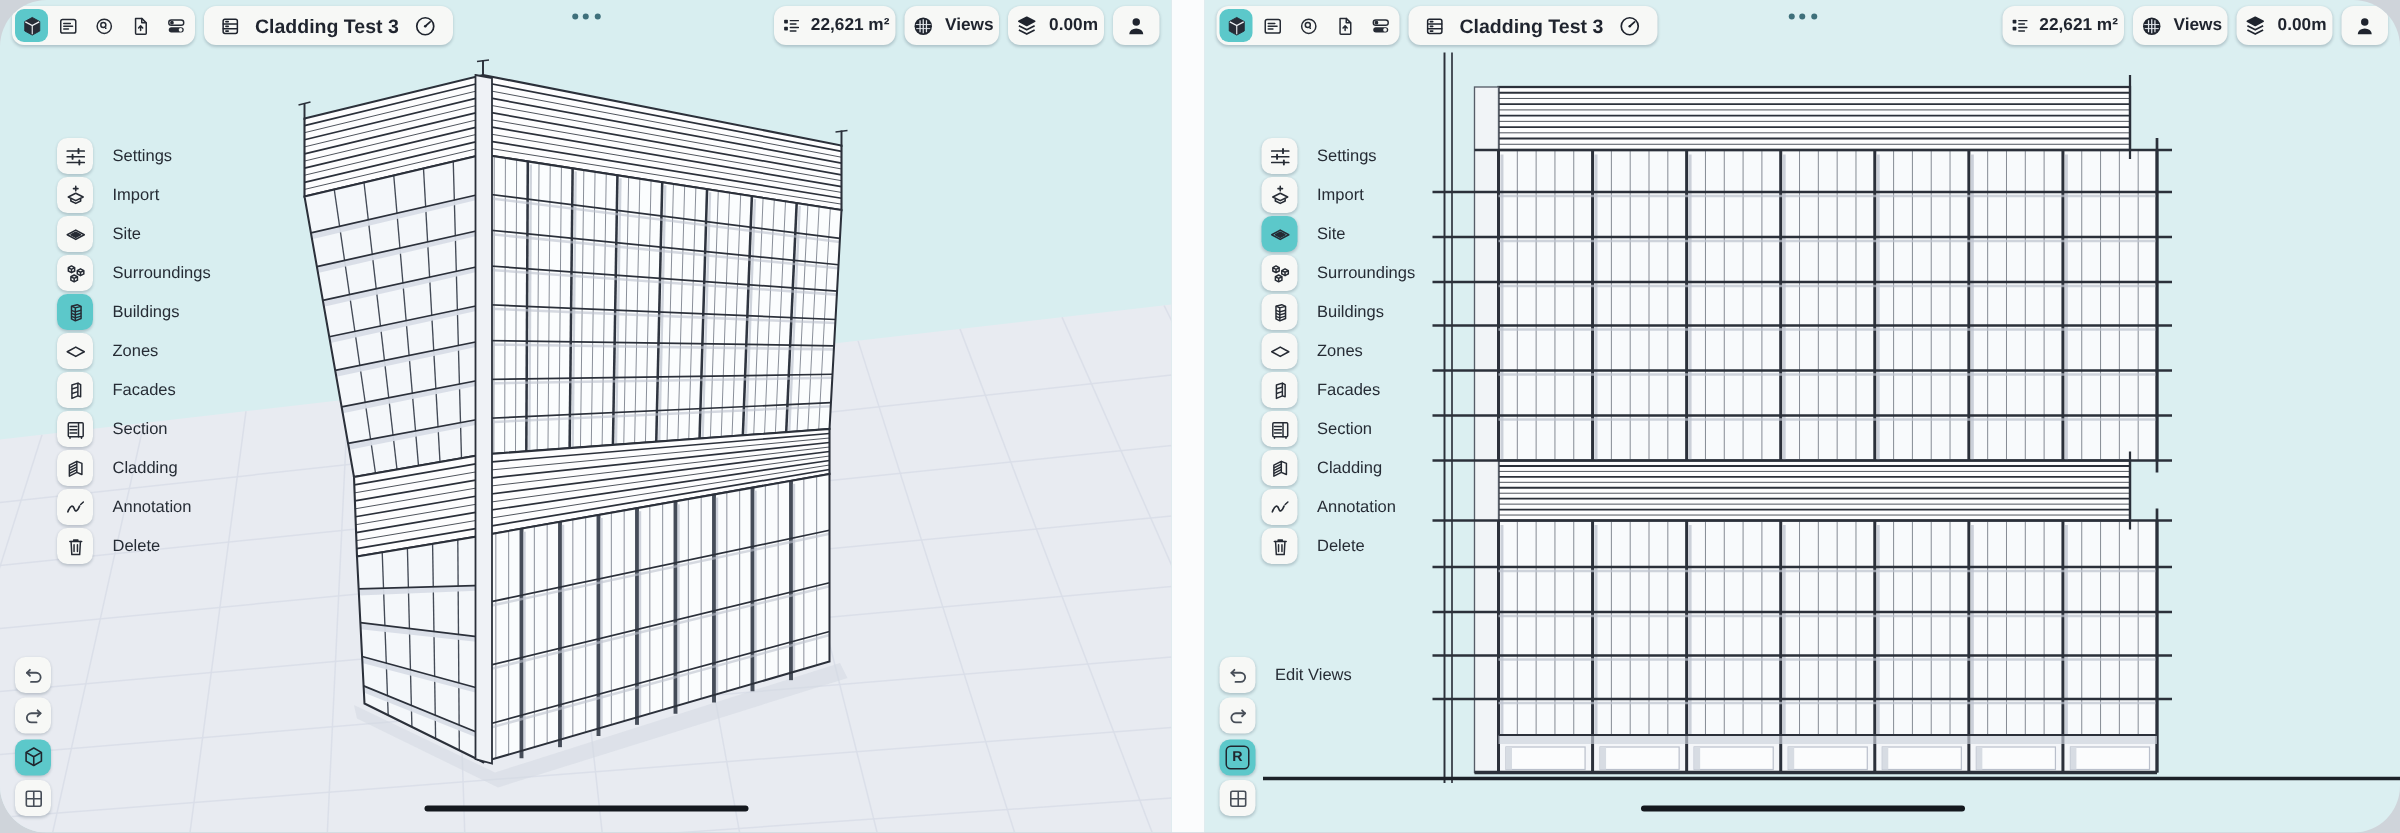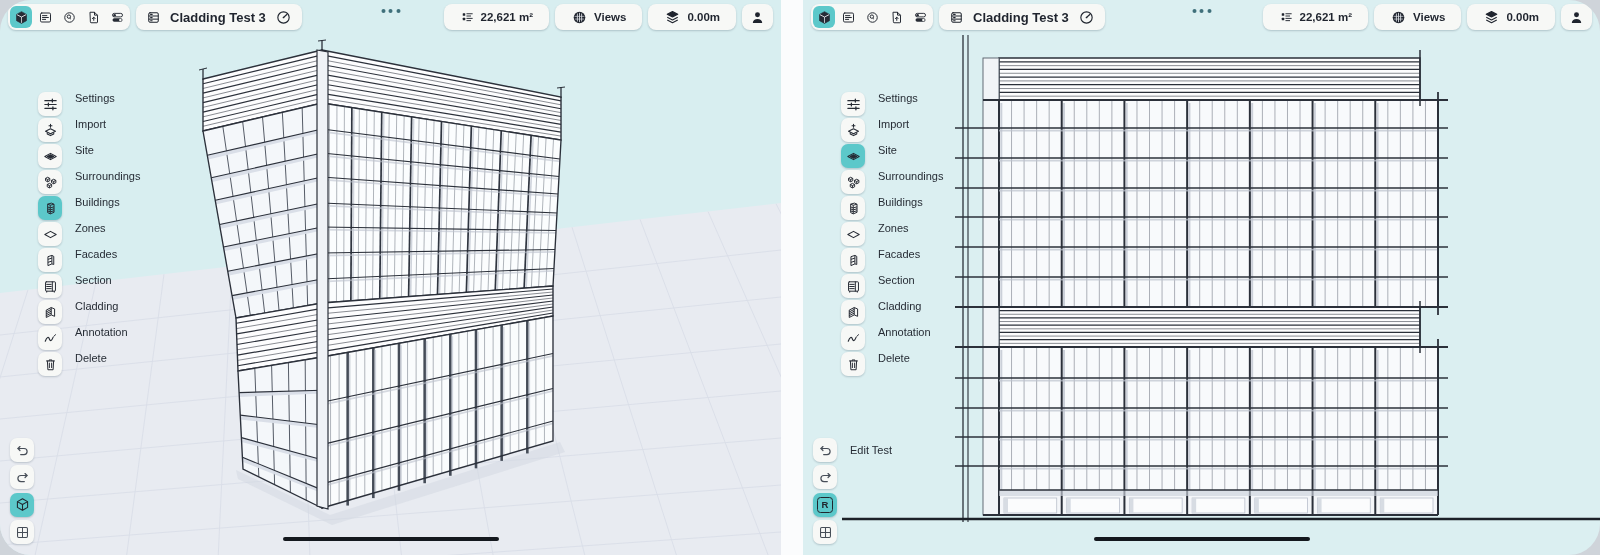--- a/index.html
+++ b/index.html
@@ -11,29 +11,29 @@
   svg.viewport{position:absolute;inset:0;width:100%;height:100%;}
 
   
   .topbar{position:absolute;top:4px;left:8px;right:8px;height:26px;display:flex;align-items:center;gap:6px;z-index:5;}
   .cluster{display:flex;gap:2px;background:#f7f8f6;border-radius:8px;padding:2px;box-shadow:0 1px 2px rgba(25,45,65,.22);}
   .tool{width:22px;height:22px;border-radius:6px;display:grid;place-items:center;color:#262b34;cursor:pointer;}
   .tool.active{background:#5cc8ca;}
   .titlepill{display:flex;align-items:center;gap:9px;padding:0 10px;height:26px;border-radius:8px;background:#f7f8f6;
     box-shadow:0 1px 2px rgba(25,45,65,.22);color:#1f242e;font-size:13px;font-weight:700;}
   .rightpills{margin-left:auto;display:flex;gap:6px;align-items:center;}
-  .statpill{height:26px;padding:0 16px;display:flex;gap:6px;align-items:center;border-radius:8px;background:#f7f8f6;
+  .statpill{height:26px;padding:0 4px;display:flex;gap:6px;align-items:center;border-radius:8px;background:#f7f8f6;
     box-shadow:0 1px 2px rgba(25,45,65,.22);color:#1f242e;font-size:11.5px;font-weight:700;}
   .statpill.square{padding:0 7px;}
   .dots{position:absolute;top:9px;left:50%;transform:translateX(-50%);display:flex;gap:3.5px;}
   .dots i{width:4px;height:4px;border-radius:50%;background:#3f707b;}
 
   
   .sidebar{position:absolute;left:10px;top:92px;display:flex;flex-direction:column;gap:2px;z-index:4;}
-  .srow{display:flex;gap:13px;height:24px;cursor:pointer;padding-left:28px;}
+  .srow{display:flex;align-items:center;gap:13px;height:24px;cursor:pointer;padding-left:28px;}
   .sbtn{width:24px;height:24px;border-radius:7px;background:#f7f8f6;display:grid;place-items:center;color:#262b34;
     box-shadow:0 1px 2px rgba(25,45,65,.22);flex:0 0 auto;}
   .sbtn.active{background:#5cc8ca;}
   .slab{font-size:11px;font-weight:500;color:#262c35;}
 
   
   .bstack{position:absolute;left:10px;top:438px;display:flex;flex-direction:column;gap:3.4px;z-index:4;}
   .brow{display:flex;align-items:center;gap:13px;}
   .bbtn{width:24px;height:24px;border-radius:7px;background:#f7f8f6;display:grid;place-items:center;color:#474e58;
     box-shadow:0 1px 2px rgba(25,45,65,.22);cursor:pointer;}
@@ -912,21 +912,21 @@
         </div>
     </div>
 
     <div class="bstack">
       <div class="brow">
         <span class="bbtn">
             <svg class="ic" viewBox="0 0 24 24">
               <use href="#ic-undo"></use>
             </svg>
           </span>
-        <span class="blab">Edit Test</span>
+        <span class="blab">Edit Views</span>
       </div>
       <div class="brow">
           <span class="bbtn">
             <svg class="ic" viewBox="0 0 24 24">
               <use href="#ic-redo"></use>
             </svg>
           </span>
         </div>
       <div class="brow">
           <span class="bbtn active">

